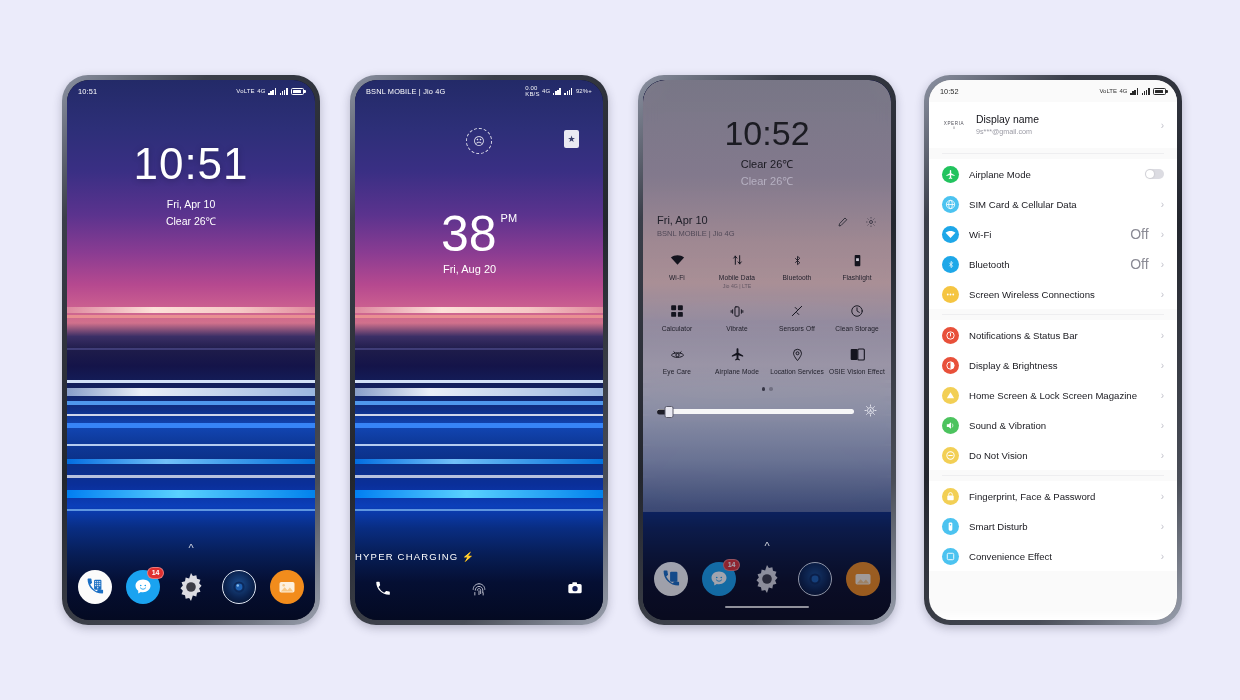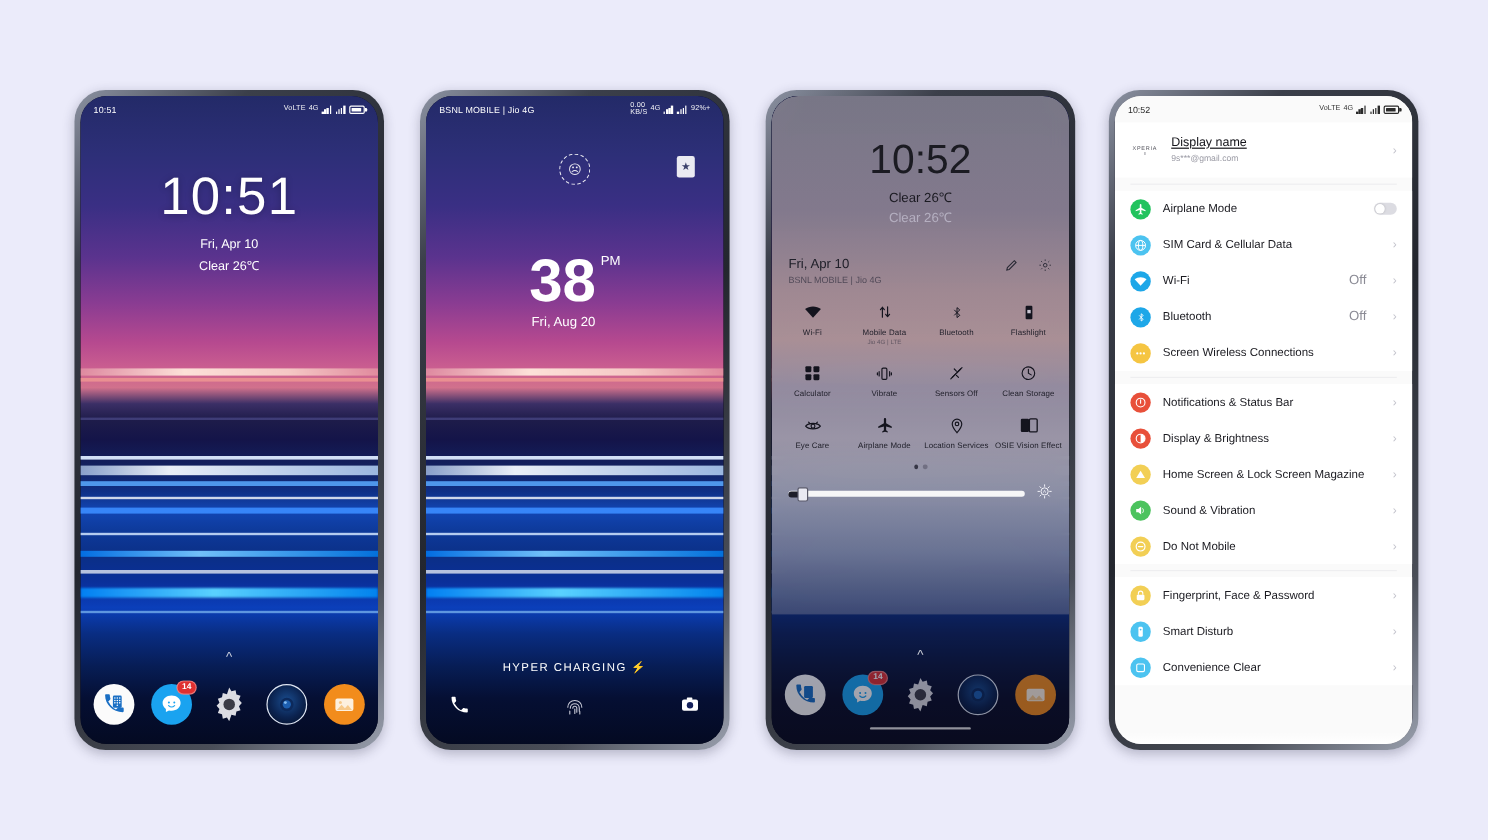--- a/index.html
+++ b/index.html
@@ -144,25 +144,25 @@
     width: 15px; height: 18px; border-radius: 2px;
     background: rgba(255,255,255,.9);
     display: flex; align-items: center; justify-content: center;
     color: #3a3f6a; font-size: 9px; z-index: 6;
   }
   .big-clock { position: absolute; top: 128px; left: 0; right: 0; z-index: 5; color: #fff; }
   .bc-row { display: flex; align-items: flex-start; justify-content: center; gap: 10px; }
   .bc-h { font-size: 76px; font-weight: 200; line-height: .9; letter-spacing: -1px; }
   .bc-mwrap { display: flex; flex-direction: column; }
   .bc-mrow { display: flex; align-items: flex-start; gap: 4px; }
-  .bc-m { font-size: 50px; font-weight: 700; line-height: 1.05; }
+  .bc-m { font-size: 50px; font-weight: 400; line-height: 1.05; }
   .bc-ap { font-size: 11px; font-weight: 300; margin-top: 4px; }
   .bc-date { font-size: 11px; font-weight: 300; margin-top: 2px; padding-left: 2px; }
   .charging {
-    position: absolute; bottom: 58px; left: 0; right: 0; text-align: center;
+    position: absolute; bottom: 58px; left: 0; right: 0; text-align: left;
     color: #fff; font-size: 9.5px; letter-spacing: 1.2px; z-index: 6;
   }
   .lock-bottom {
     position: absolute; bottom: 20px; left: 0; right: 0;
     display: flex; align-items: center; justify-content: space-between;
     padding: 0 20px; z-index: 6; color: #fff;
   }
   .fp { width: 20px; height: 20px; opacity: .85; }
 
   
@@ -215,23 +215,23 @@
   .s-statusbar .ic-sig i { background: #2a2a2a; }
   .s-statusbar .ic-batt { border-color: #2a2a2a; }
   .s-statusbar .ic-batt::after { background: #2a2a2a; }
   .s-statusbar .ic-batt i { background: #2a2a2a; }
   .s-title { text-align: center; font-size: 11px; color: #18181c; padding: 8px 0 12px; background: #fafafa; }
   .s-group { background: #fff; }
   .s-row { display: flex; align-items: center; gap: 10px; padding: 0 13px; height: 30px; background: #fff; }
   .s-row.account { height: 46px; }
   .s-ico { width: 17px; height: 17px; border-radius: 50%; flex: 0 0 17px; display: flex; align-items: center; justify-content: center; color: #fff; font-size: 9px; }
   .s-txt { flex: 1; font-size: 9.6px; color: #1a1a20; }
-  .s-txt .s-name { font-size: 10.4px; color: #14141a; text-decoration: underline; }
+  .s-txt .s-name { font-size: 10.4px; color: #14141a; }
   .s-txt .s-mail { font-size: 7.2px; color: #9a9aa4; margin-top: 2px; }
-  .s-val { font-size: 11px; color: #8b8b95; margin-right: 12px; }
+  .s-val { font-size: 14px; color: #8b8b95; margin-right: 2px; }
   .s-chev { color: #c3c3cc; font-size: 10px; }
   .xperia-logo { width: 24px; flex: 0 0 24px; text-align: center; }
   .xperia-logo .xp { font-size: 4.6px; letter-spacing: .6px; color: #55555e; display: block; }
   .xperia-logo .xp2 { font-size: 3.4px; color: #7a7a84; display: block; }
   .s-toggle { width: 19px; height: 10px; border-radius: 6px; background: #dcdce2; position: relative; }
   .s-toggle i { position: absolute; left: 1px; top: 1px; width: 8px; height: 8px; border-radius: 50%; background: #fff; box-shadow: 0 0 2px rgba(0,0,0,.2); }
   .s-divider { height: 1px; background: #eeeef0; margin: 5px 13px; }
   .s-fade { position: absolute; left: 0; right: 0; bottom: 0; height: 10px; background: linear-gradient(180deg,rgba(255,255,255,0),#fff); }
 
   
@@ -800,21 +800,21 @@
             <span class="s-txt">Sound &amp; Vibration</span>
             <span class="s-chev">›</span>
           </div>
           <div class="s-row">
             <span class="s-ico" style="background:#f2cf55">
               <svg width="11" height="11" viewBox="0 0 24 24" fill="none" stroke="#fff" stroke-width="2.2">
                   <circle cx="12" cy="12" r="8"></circle>
                   <path d="M8 12h8" stroke-linecap="round"></path>
                 </svg>
             </span>
-            <span class="s-txt">Do Not Mobile</span>
+            <span class="s-txt">Do Not Vision</span>
             <span class="s-chev">›</span>
           </div>
         </div>
 
         <div class="s-divider"></div>
 
         <div class="s-group">
           <div class="s-row">
             <span class="s-ico" style="background:#f2cf55">
               <svg width="11" height="11" viewBox="0 0 24 24" fill="#fff">
@@ -834,21 +834,21 @@
             </span>
             <span class="s-txt">Smart Disturb</span>
             <span class="s-chev">›</span>
           </div>
           <div class="s-row">
             <span class="s-ico" style="background:#4cc3f0">
               <svg width="11" height="11" viewBox="0 0 24 24" fill="none" stroke="#fff" stroke-width="2">
                   <rect x="5" y="5" width="14" height="14" rx="2.5"></rect>
                 </svg>
             </span>
-            <span class="s-txt">Convenience Clear</span>
+            <span class="s-txt">Convenience Effect</span>
             <span class="s-chev">›</span>
           </div>
         </div>
 
         <div class="s-fade"></div>
       </div>
     </div>
   </div>
 
 

